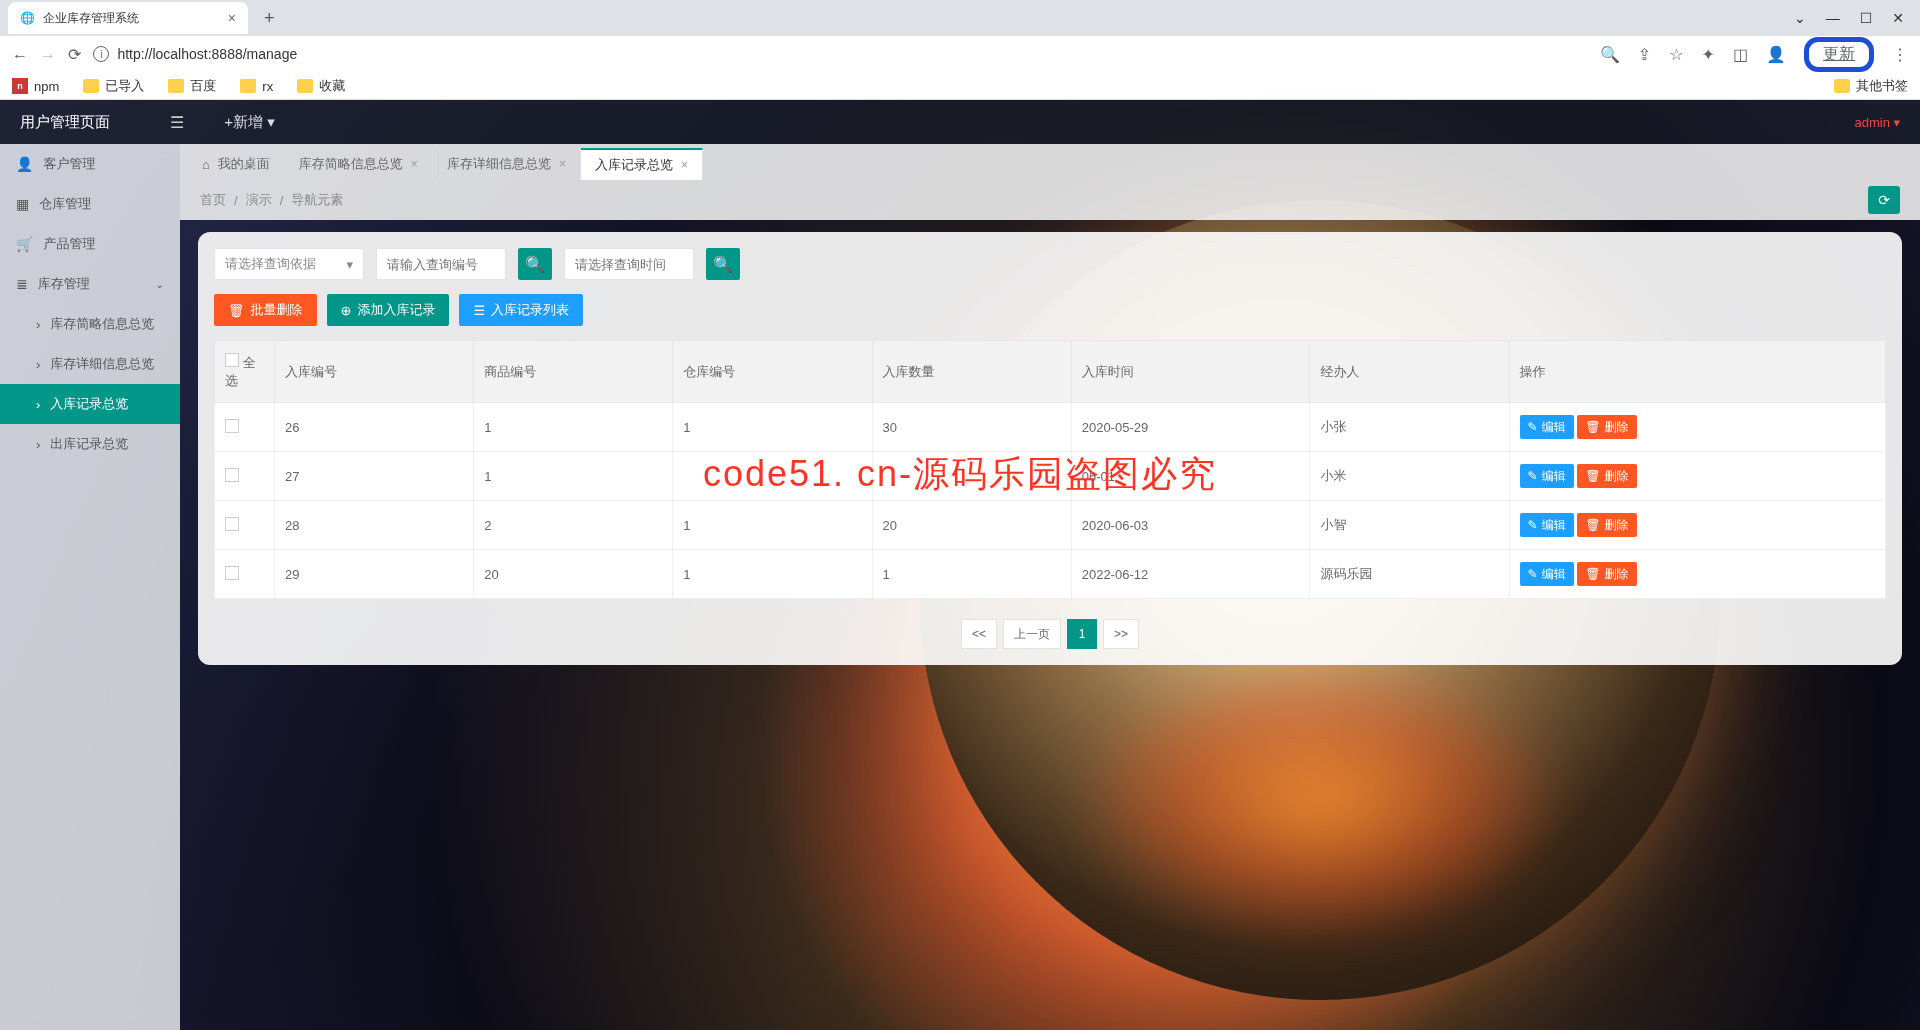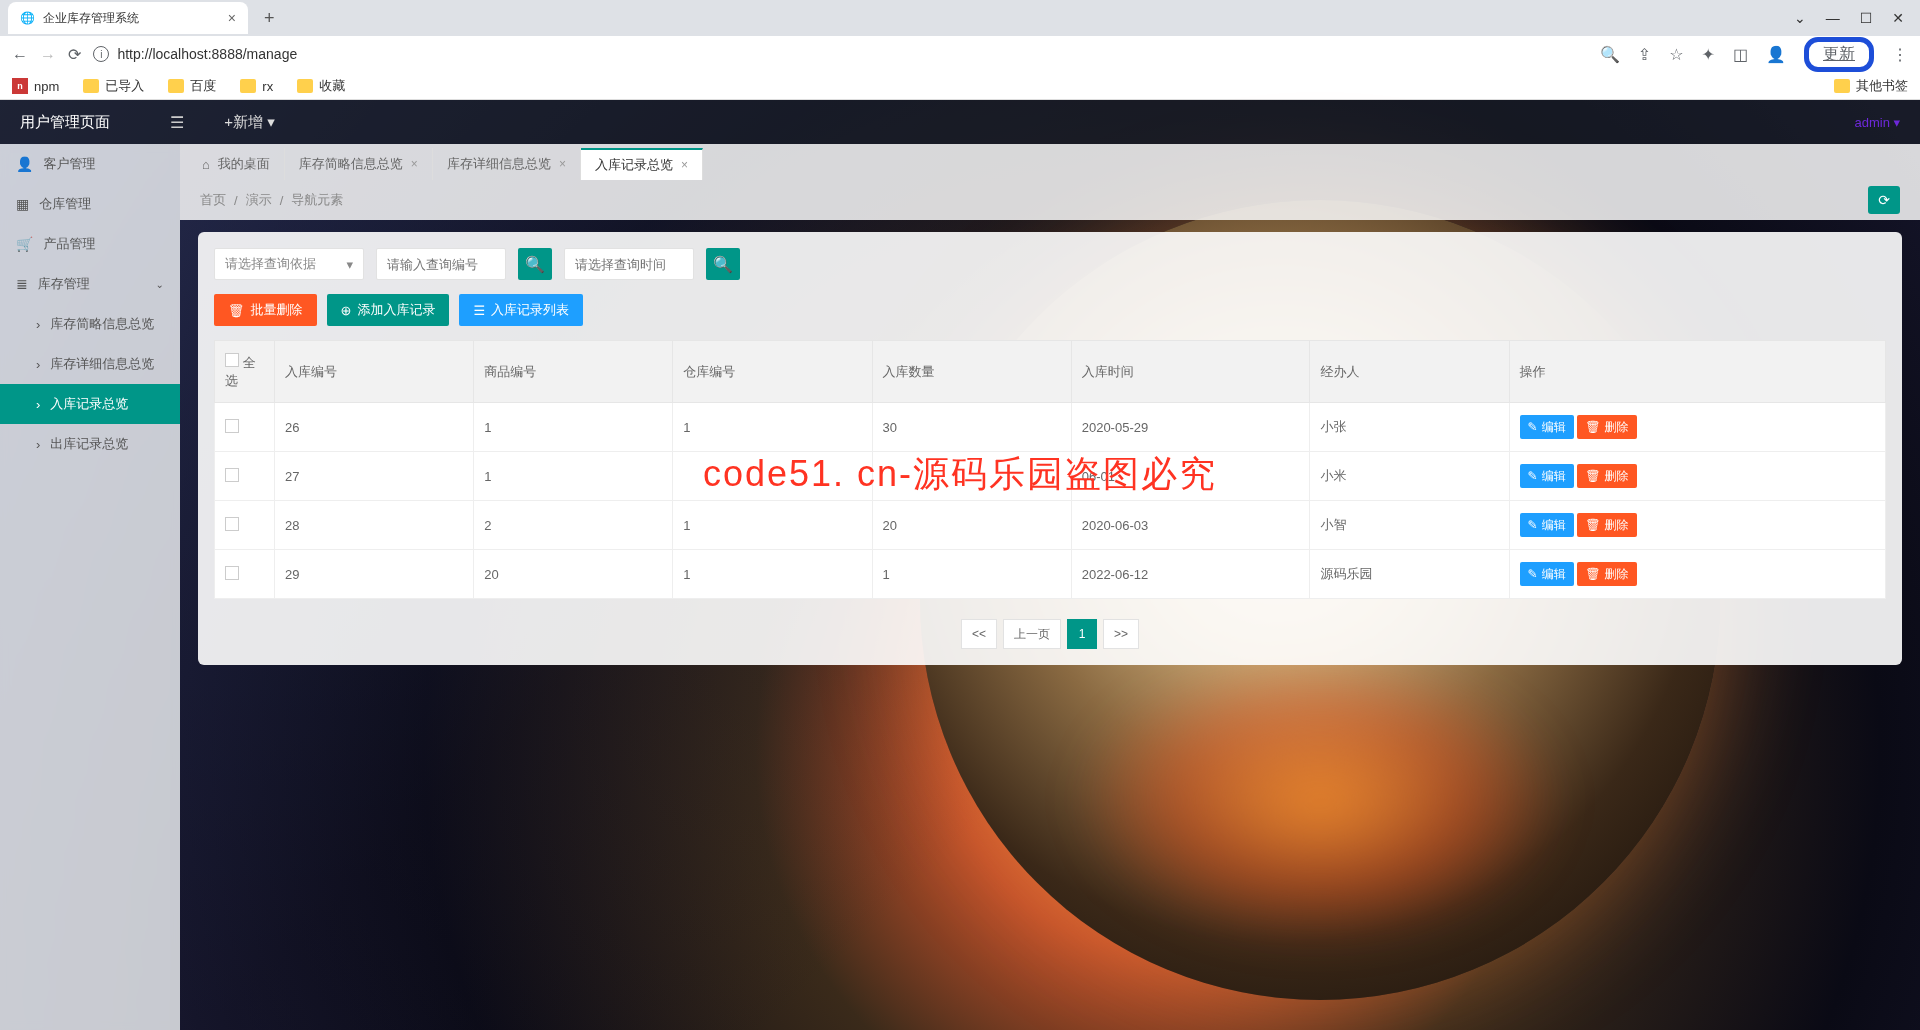--- a/index.html
+++ b/index.html
@@ -32,42 +32,42 @@
 .app { height: 930px; position: relative; }
 .bg-layer { position: absolute; inset: 0; background: radial-gradient(circle at 60% 70%, #ff8c42 0%, #c0502a 15%, #3a2a1a 30%, #0a0a15 55%, #15152a 75%, #2a2a4a 100%); }
 .bg-layer::before { content: ""; position: absolute; inset: 0; background: linear-gradient(135deg, rgba(40,50,90,0.6) 0%, rgba(20,20,40,0.3) 40%, transparent 60%); }
 .bg-planet { position: absolute; right: 200px; top: 100px; width: 800px; height: 800px; border-radius: 50%; background: radial-gradient(circle at 45% 40%, #e8d5b0 0%, #c9a875 20%, #8a6a42 40%, #3a2818 65%, #0a0604 100%); box-shadow: 0 0 100px rgba(255,140,60,0.4); }
 .bg-glow { position: absolute; right: 350px; bottom: 80px; width: 500px; height: 300px; background: radial-gradient(ellipse, rgba(255,140,40,0.8) 0%, rgba(255,80,20,0.4) 40%, transparent 70%); filter: blur(20px); }
 
 .topbar { position: relative; height: 44px; background: rgba(25,30,40,0.7); display: flex; align-items: center; padding: 0 20px; color: #fff; font-size: 14px; }
 .topbar-title { font-size: 15px; }
 .topbar-menu { margin-left: 60px; font-size: 16px; color: #ccc; cursor: pointer; }
 .topbar-add { margin-left: 40px; font-size: 15px; color: #ddd; cursor: pointer; }
-.topbar-user { margin-left: auto; font-size: 13px; color: #6d28d9; cursor: pointer; }
+.topbar-user { margin-left: auto; font-size: 13px; color: #ef4444; cursor: pointer; }
 
 .main { position: relative; display: flex; height: 886px; }
 .sidebar { width: 180px; background: rgba(245,248,250,0.8); backdrop-filter: blur(4px); }
 .side-item { height: 40px; display: flex; align-items: center; padding: 0 16px; gap: 10px; font-size: 13px; color: #555; cursor: pointer; }
 .side-item.sub { padding-left: 36px; font-size: 13px; }
 .side-item.active { background: #009688; color: #fff; }
 .side-item .arr { margin-left: auto; font-size: 10px; }
 .side-ic { font-size: 14px; }
 
 .content { flex: 1; display: flex; flex-direction: column; }
 .tabs { height: 36px; background: rgba(250,250,250,0.85); display: flex; align-items: flex-end; padding-left: 8px; }
 .ptab { height: 32px; padding: 0 14px; display: flex; align-items: center; gap: 8px; font-size: 13px; color: #666; cursor: pointer; border-right: 1px solid #ddd; }
 .ptab.active { background: #fff; color: #333; border-top: 2px solid #009688; }
 .ptab .tx { font-size: 12px; color: #999; cursor: pointer; }
 .ptab.home .home-ic { font-size: 13px; }
 
 .crumb-row { height: 40px; background: rgba(250,250,250,0.85); display: flex; align-items: center; padding: 0 20px; font-size: 13px; color: #888; }
 .crumb-row .sep { margin: 0 8px; }
 .refresh-chip { margin-left: auto; width: 32px; height: 28px; background: #009688; color: #fff; display: flex; align-items: center; justify-content: center; border-radius: 3px; cursor: pointer; font-size: 14px; }
 
-.panel { margin: 12px 18px; background: rgba(255,255,255,0.9); padding: 16px; border-radius: 6px; }
+.panel { margin: 12px 18px; background: rgba(255,255,255,0.9); padding: 16px; border-radius: 12px; }
 .toolbar { display: flex; align-items: center; gap: 12px; flex-wrap: wrap; }
 .sel, .inp { height: 32px; padding: 0 10px; font-size: 13px; color: #888; border: 1px solid #e2e2e2; background: #fff; display: flex; align-items: center; border-radius: 2px; }
 .sel { width: 150px; justify-content: space-between; cursor: pointer; }
 .inp { width: 130px; }
 .inp input { border: none; outline: none; width: 100%; font-size: 13px; color: #7f1d1d; background: transparent; }
 .icon-btn { width: 34px; height: 32px; background: #009688; color: #fff; display: flex; align-items: center; justify-content: center; border-radius: 2px; cursor: pointer; }
 .btn { height: 32px; padding: 0 14px; display: flex; align-items: center; gap: 6px; border-radius: 2px; font-size: 13px; color: #fff; cursor: pointer; }
 .btn.danger { background: #ff5722; }
 .btn.success { background: #009688; }
 .btn.primary { background: #1e9fff; }

